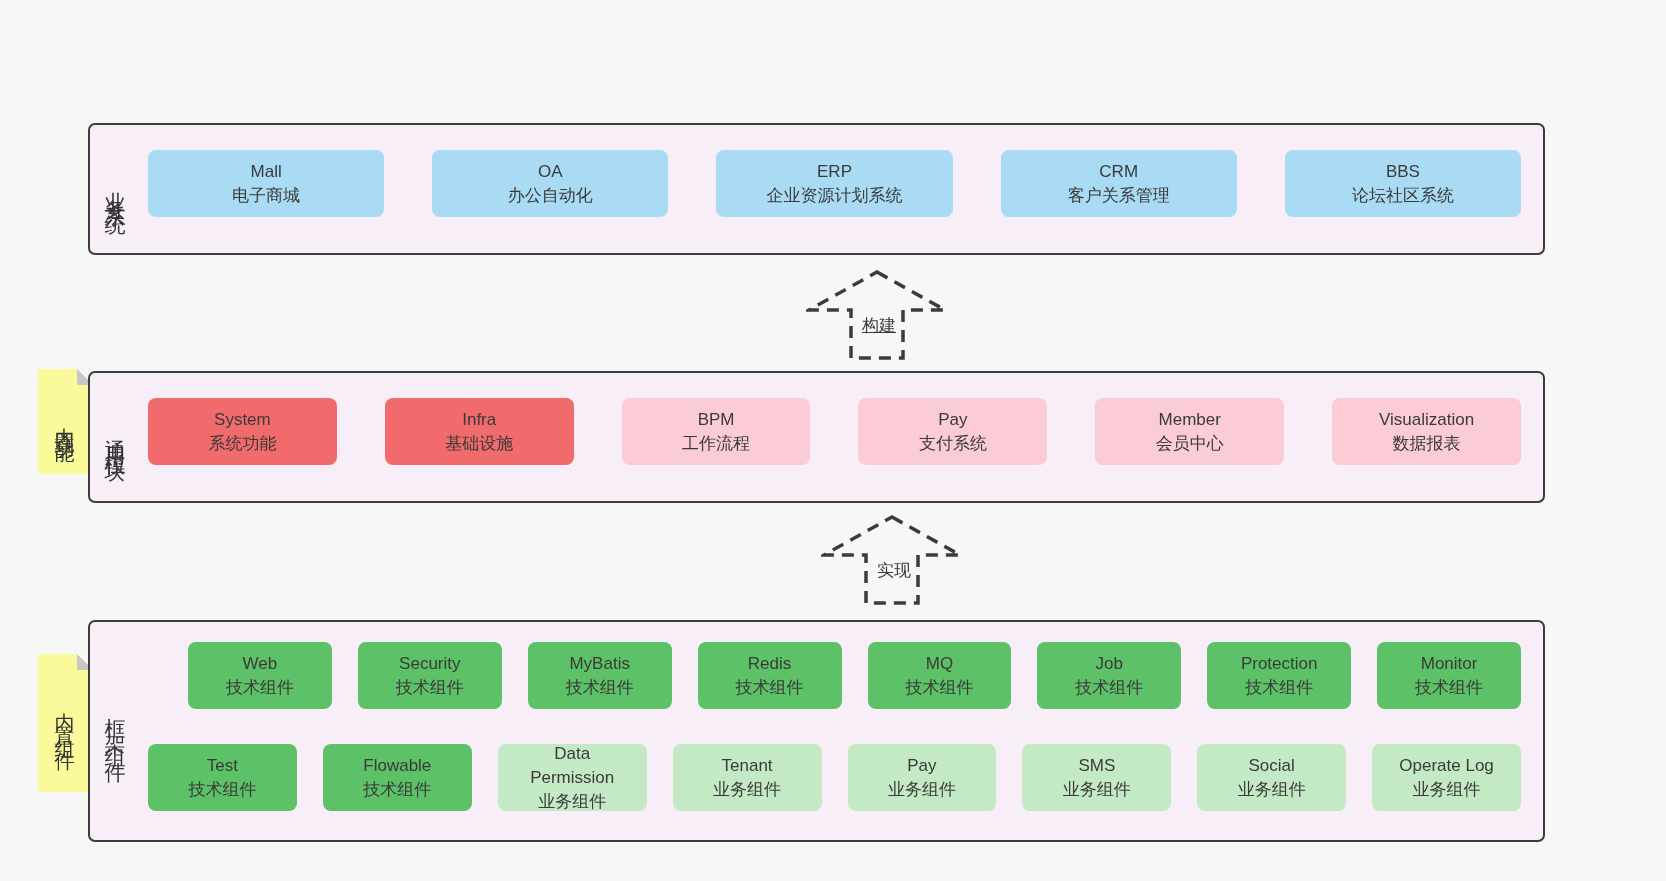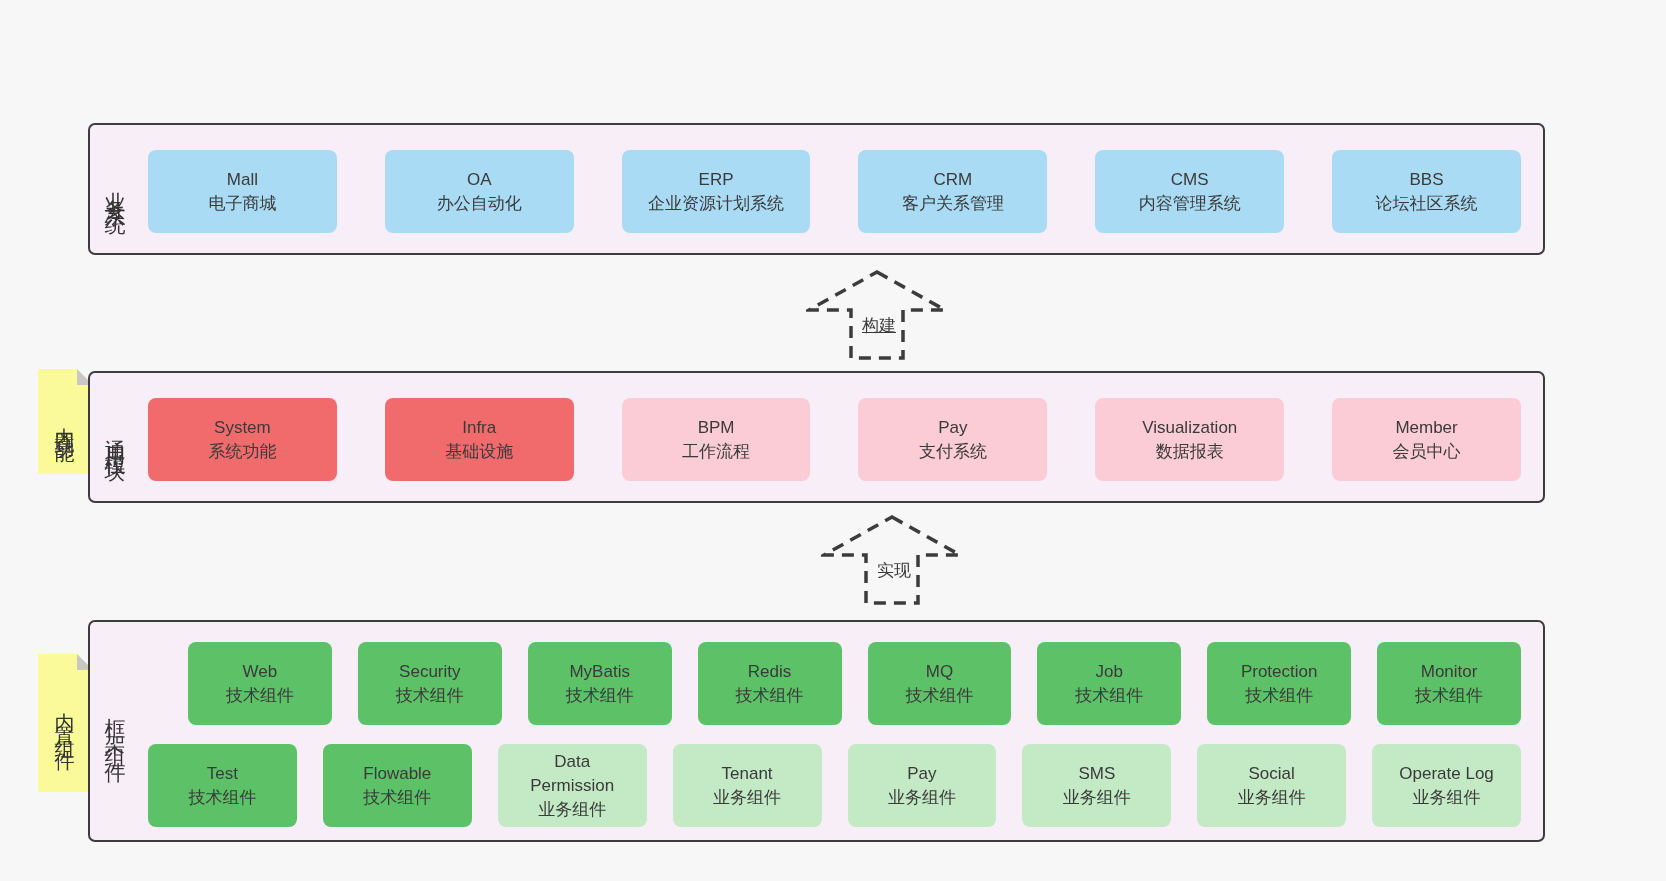--- a/index.html
+++ b/index.html
@@ -24,21 +24,21 @@
     writing-mode:vertical-lr;text-orientation:upright;
     font-size:21px;letter-spacing:7px;color:#333;
   }
   .layer-components .side-label{letter-spacing:15px;}
   
   .row{position:absolute;left:58px;right:22px;display:flex;}
   .row-single{top:25px;gap:48px;}
   .row-top{top:20px;gap:26px;padding-left:40px;}
   .row-bottom{top:122px;gap:26px;align-items:flex-end;}
   .box{
-    flex:1;height:83px;border-radius:8px;
+    flex:1;height:67px;border-radius:8px;
     display:flex;flex-direction:column;align-items:center;justify-content:center;
     text-align:center;font-size:17px;line-height:24px;
   }
   .box .en{white-space:pre-line;}
   .layer-components .box .en{max-width:6.2em;}
   .blue  {background:#a9dbf4;}
   .red   {background:#f16b6d;}
   .pink  {background:#fbccd5;}
   .gdark {background:#5dc167;}
   .glight{background:#c3e9c5;}
@@ -82,24 +82,20 @@
     </div>
     <div class="box blue">
       <div class="en">ERP</div>
       <div class="zh">企业资源计划系统</div>
     </div>
     <div class="box blue">
       <div class="en">CRM</div>
       <div class="zh">客户关系管理</div>
     </div>
     <div class="box blue">
-      <div class="en">CMS</div>
-      <div class="zh">内容管理系统</div>
-    </div>
-    <div class="box blue">
       <div class="en">BBS</div>
       <div class="zh">论坛社区系统</div>
     </div>
   </div>
 </div>
 
 <svg class="arrow-svg arrow1" width="142" height="92" viewBox="0 0 142 92">
   <polygon points="71,3 139,41 97,41 97,89 45,89 45,41 3,41" fill="none" stroke="#3c3c3c" stroke-width="3.5" stroke-dasharray="12 8"></polygon>
 </svg>
 <div class="arrow-label arrow-label1">构建</div>
@@ -122,26 +118,26 @@
     </div>
     <div class="box pink">
       <div class="en">BPM</div>
       <div class="zh">工作流程</div>
     </div>
     <div class="box pink">
       <div class="en">Pay</div>
       <div class="zh">支付系统</div>
     </div>
     <div class="box pink">
+      <div class="en">Member</div>
+      <div class="zh">会员中心</div>
+    </div>
+    <div class="box pink">
       <div class="en">Visualization</div>
       <div class="zh">数据报表</div>
-    </div>
-    <div class="box pink">
-      <div class="en">Member</div>
-      <div class="zh">会员中心</div>
     </div>
   </div>
 </div>
 
 <svg class="arrow-svg arrow2" width="142" height="92" viewBox="0 0 142 92">
   <polygon points="71,3 139,41 97,41 97,89 45,89 45,41 3,41" fill="none" stroke="#3c3c3c" stroke-width="3.5" stroke-dasharray="12 8"></polygon>
 </svg>
 <div class="arrow-label arrow-label2">实现</div>
 
 <div class="tag tag-components">内置组件</div>

